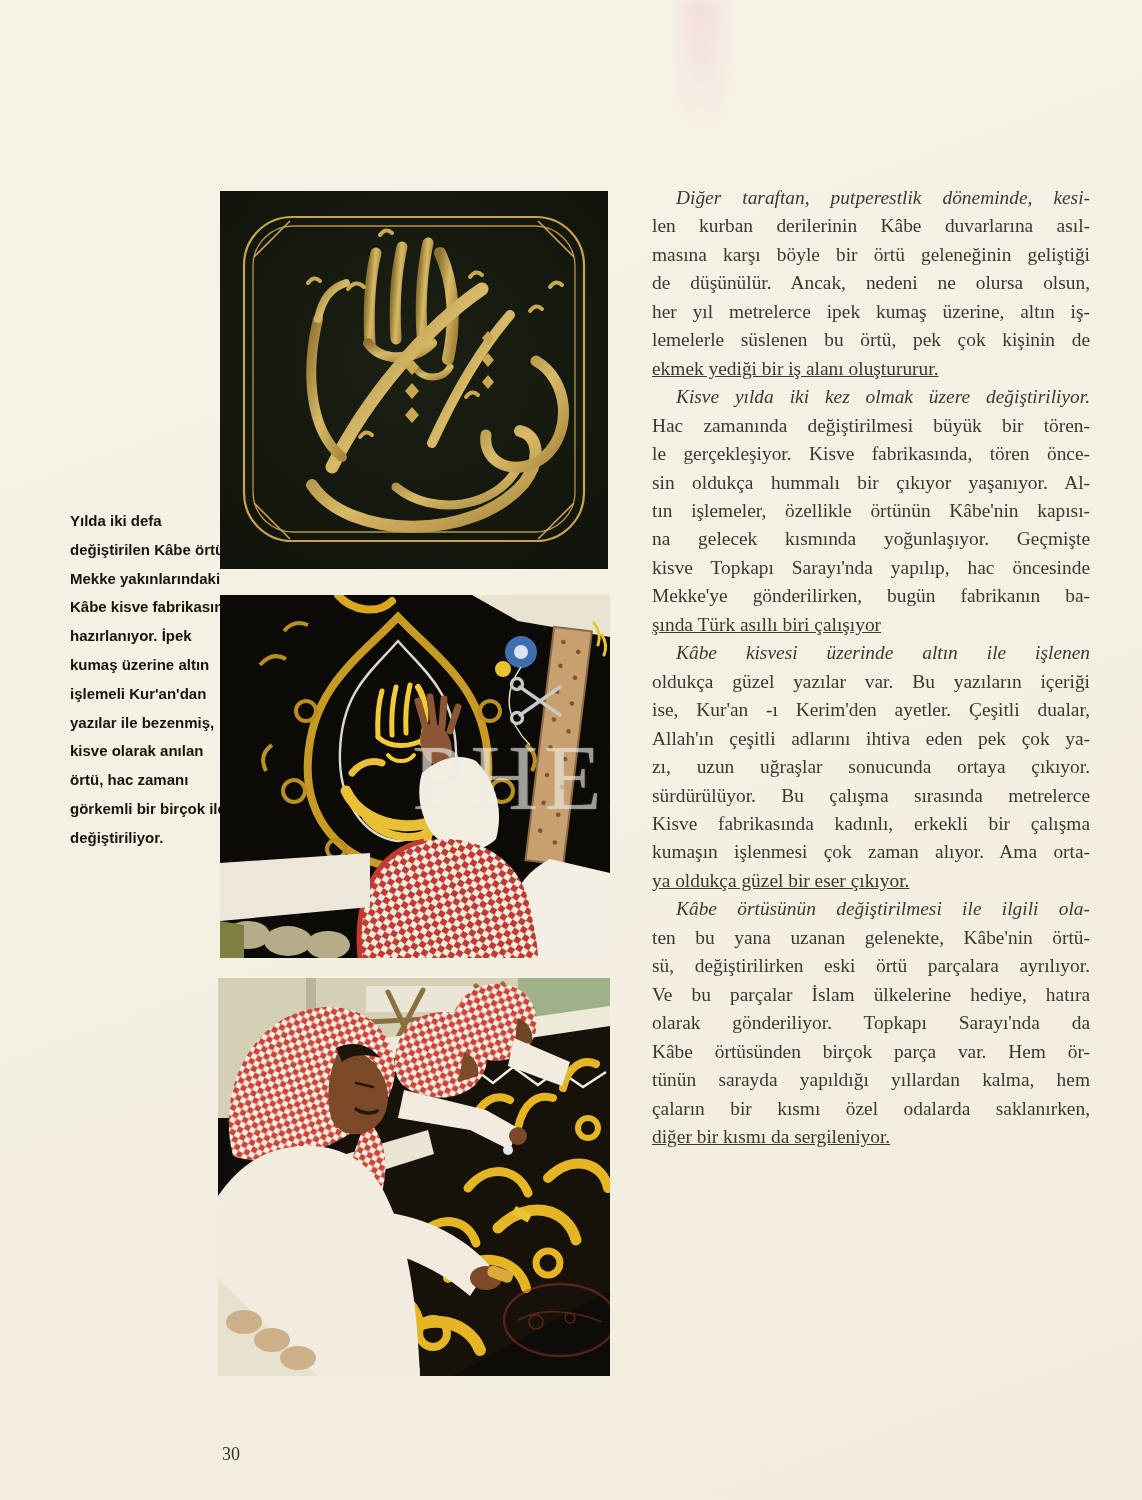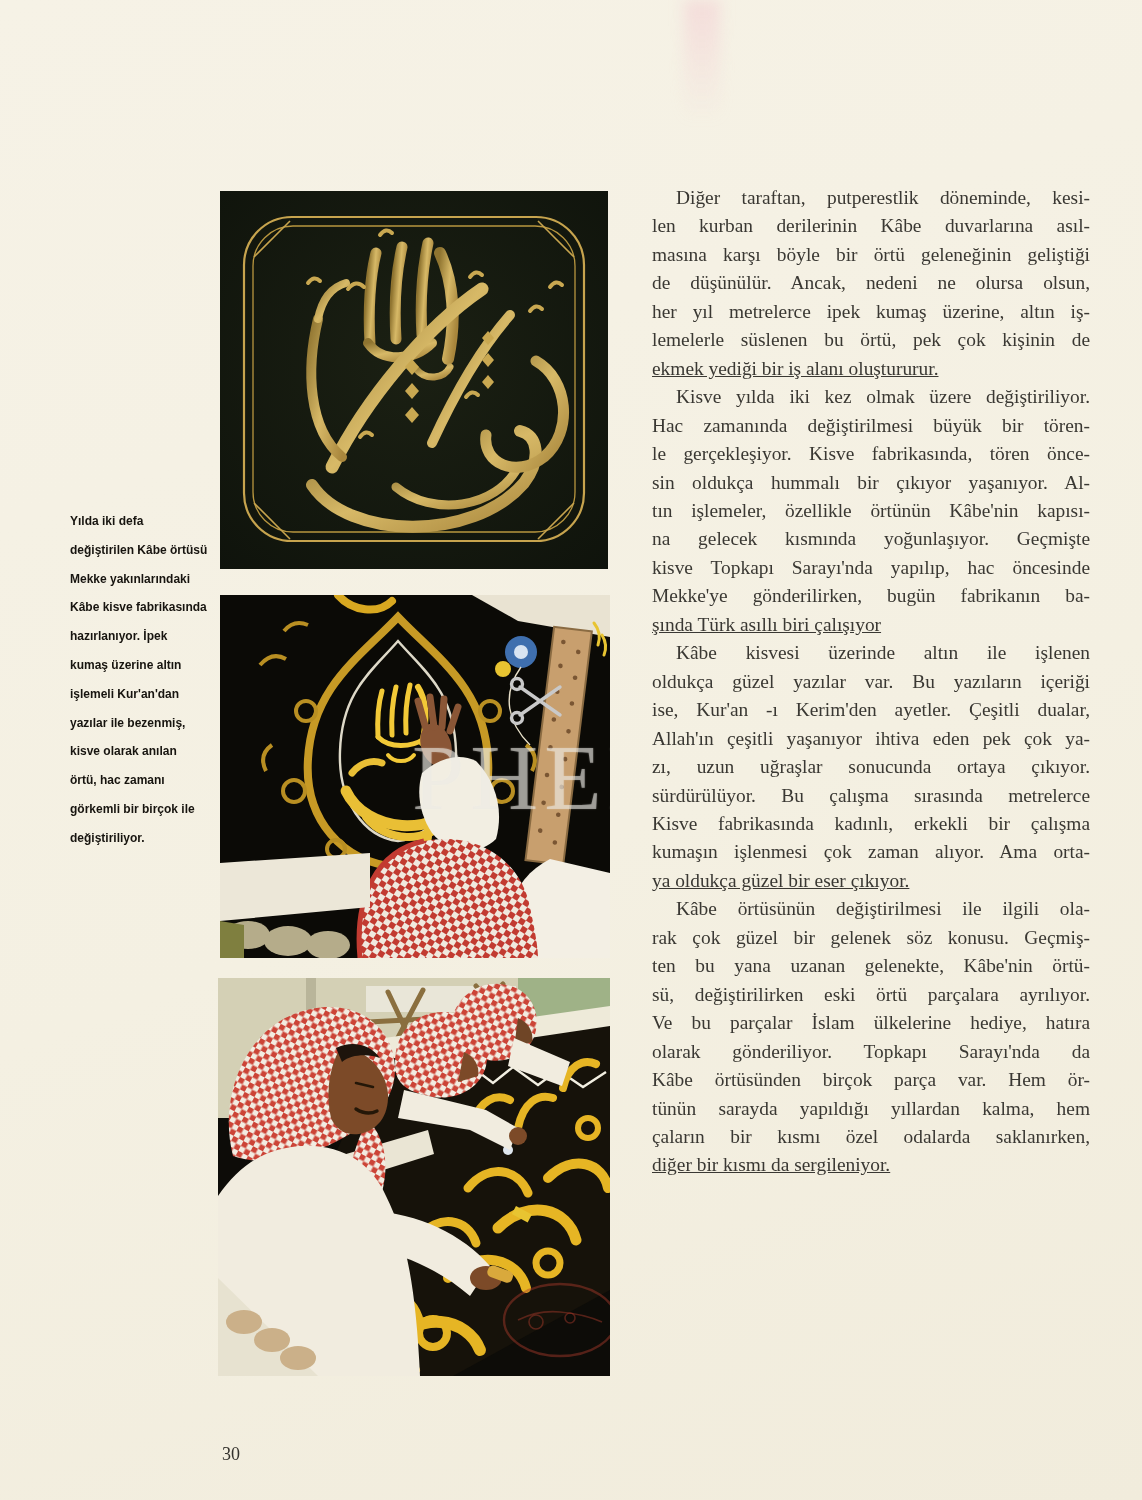--- a/index.html
+++ b/index.html
@@ -6,40 +6,40 @@
   body{width:1142px;height:1500px;background:#f5f1e4;font-family:"Liberation Serif","DejaVu Serif",serif;}
   .page{position:relative;width:1142px;height:1500px;background:linear-gradient(160deg,#f6f2e6 0%,#f4f0e2 55%,#f1ecdc 100%);overflow:hidden;}
 
   
   .pink-smudge{position:absolute;left:684px;top:0;width:36px;height:120px;
     background:linear-gradient(rgba(243,204,210,.55),rgba(243,204,210,0));filter:blur(7px);}
 
   
   .sidebar-caption{position:absolute;left:70px;top:507px;width:185px;
     font-family:"Liberation Sans","DejaVu Sans",sans-serif;font-weight:700;
-    font-size:12px;color:#17140f;}
+    font-size:15px;color:#17140f;}
   .cap-line{line-height:28.8px;white-space:nowrap;}
 
   
   figure{margin:0;padding:0;position:absolute;overflow:hidden;background:#0d0c08;}
   #photo1{left:220px;top:191px;width:388px;height:378px;}
   #photo2{left:220px;top:595px;width:390px;height:363px;}
   #photo3{left:218px;top:978px;width:392px;height:398px;}
   figure svg{display:block;width:100%;height:100%;}
 
   .watermark{position:absolute;left:192px;top:128px;
     font-family:"Liberation Serif","DejaVu Serif",serif;font-weight:400;
     font-size:94px;letter-spacing:6px;color:rgba(233,231,224,.55);
     text-shadow:0 0 2px rgba(255,255,255,.25);pointer-events:none;}
 
   
   .article{position:absolute;left:652px;top:184px;width:438px;
     font-size:19.4px;color:#3a3833;}
   .line{line-height:28.45px;text-align:justify;text-align-last:justify;}
-  .line.pfirst{text-indent:24px;}
+  .line.pfirst{text-indent:24px;font-style:italic;}
   .line.plast{text-align-last:left;text-decoration:underline;}
 
   .page-number{position:absolute;left:222px;top:1444px;font-size:18px;color:#33312c;}
 </style>
 </head>
 <body>
 
 <div class="page">
 
   <div class="pink-smudge"></div>
@@ -332,30 +332,29 @@
         <div class="line">tın işlemeler, özellikle örtünün Kâbe'nin kapısı-</div>
         <div class="line">na gelecek kısmında yoğunlaşıyor. Geçmişte</div>
         <div class="line">kisve Topkapı Sarayı'nda yapılıp, hac öncesinde</div>
         <div class="line">Mekke'ye gönderilirken, bugün fabrikanın ba-</div>
         <div class="line plast">şında Türk asıllı biri çalışıyor</div>
       </div>
       <div class="para">
         <div class="line pfirst">Kâbe kisvesi üzerinde altın ile işlenen</div>
         <div class="line">oldukça güzel yazılar var. Bu yazıların içeriği</div>
         <div class="line">ise, Kur'an -ı Kerim'den ayetler. Çeşitli dualar,</div>
-        <div class="line">Allah'ın çeşitli yaşanıyor ihtiva eden pek çok ya-</div>
+        <div class="line">Allah'ın çeşitli adlarını ihtiva eden pek çok ya-</div>
         <div class="line">zı, uzun uğraşlar sonucunda ortaya çıkıyor.</div>
         <div class="line">sürdürülüyor. Bu çalışma sırasında metrelerce</div>
         <div class="line">Kisve fabrikasında kadınlı, erkekli bir çalışma</div>
         <div class="line">kumaşın işlenmesi çok zaman alıyor. Ama orta-</div>
         <div class="line plast">ya oldukça güzel bir eser çıkıyor.</div>
       </div>
       <div class="para">
         <div class="line pfirst">Kâbe örtüsünün değiştirilmesi ile ilgili ola-</div>
-        <div class="line">rak çok güzel bir gelenek söz konusu. Geçmiş-</div>
         <div class="line">ten bu yana uzanan gelenekte, Kâbe'nin örtü-</div>
         <div class="line">sü, değiştirilirken eski örtü parçalara ayrılıyor.</div>
         <div class="line">Ve bu parçalar İslam ülkelerine hediye, hatıra</div>
         <div class="line">olarak gönderiliyor. Topkapı Sarayı'nda da</div>
         <div class="line">Kâbe örtüsünden birçok parça var. Hem ör-</div>
         <div class="line">tünün sarayda yapıldığı yıllardan kalma, hem</div>
         <div class="line">çaların bir kısmı özel odalarda saklanırken,</div>
         <div class="line plast">diğer bir kısmı da sergileniyor.</div>
       </div>
     </div>

